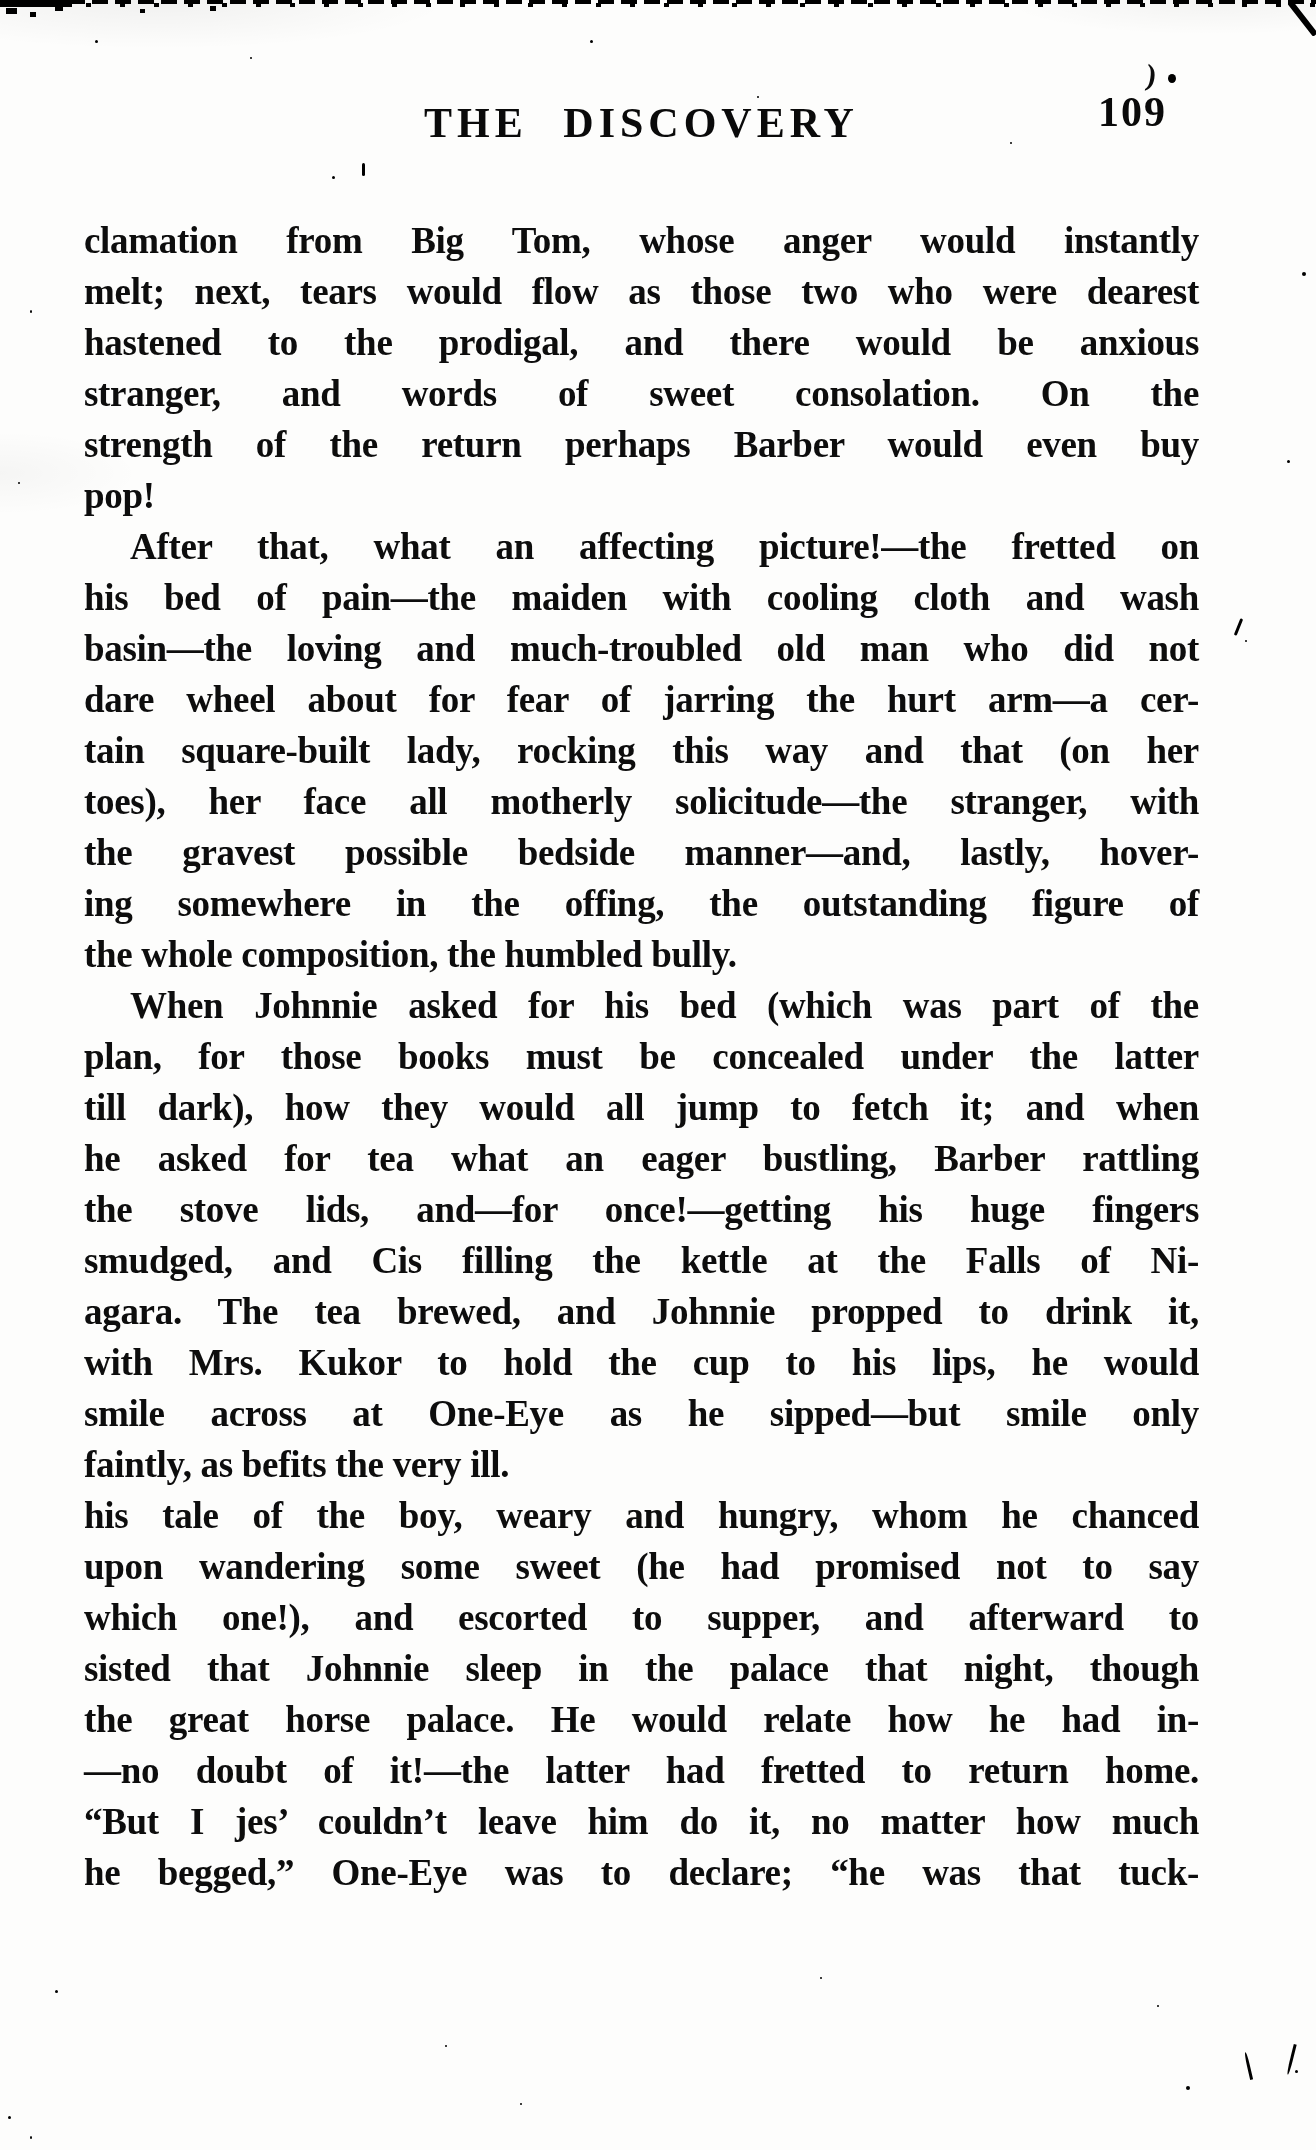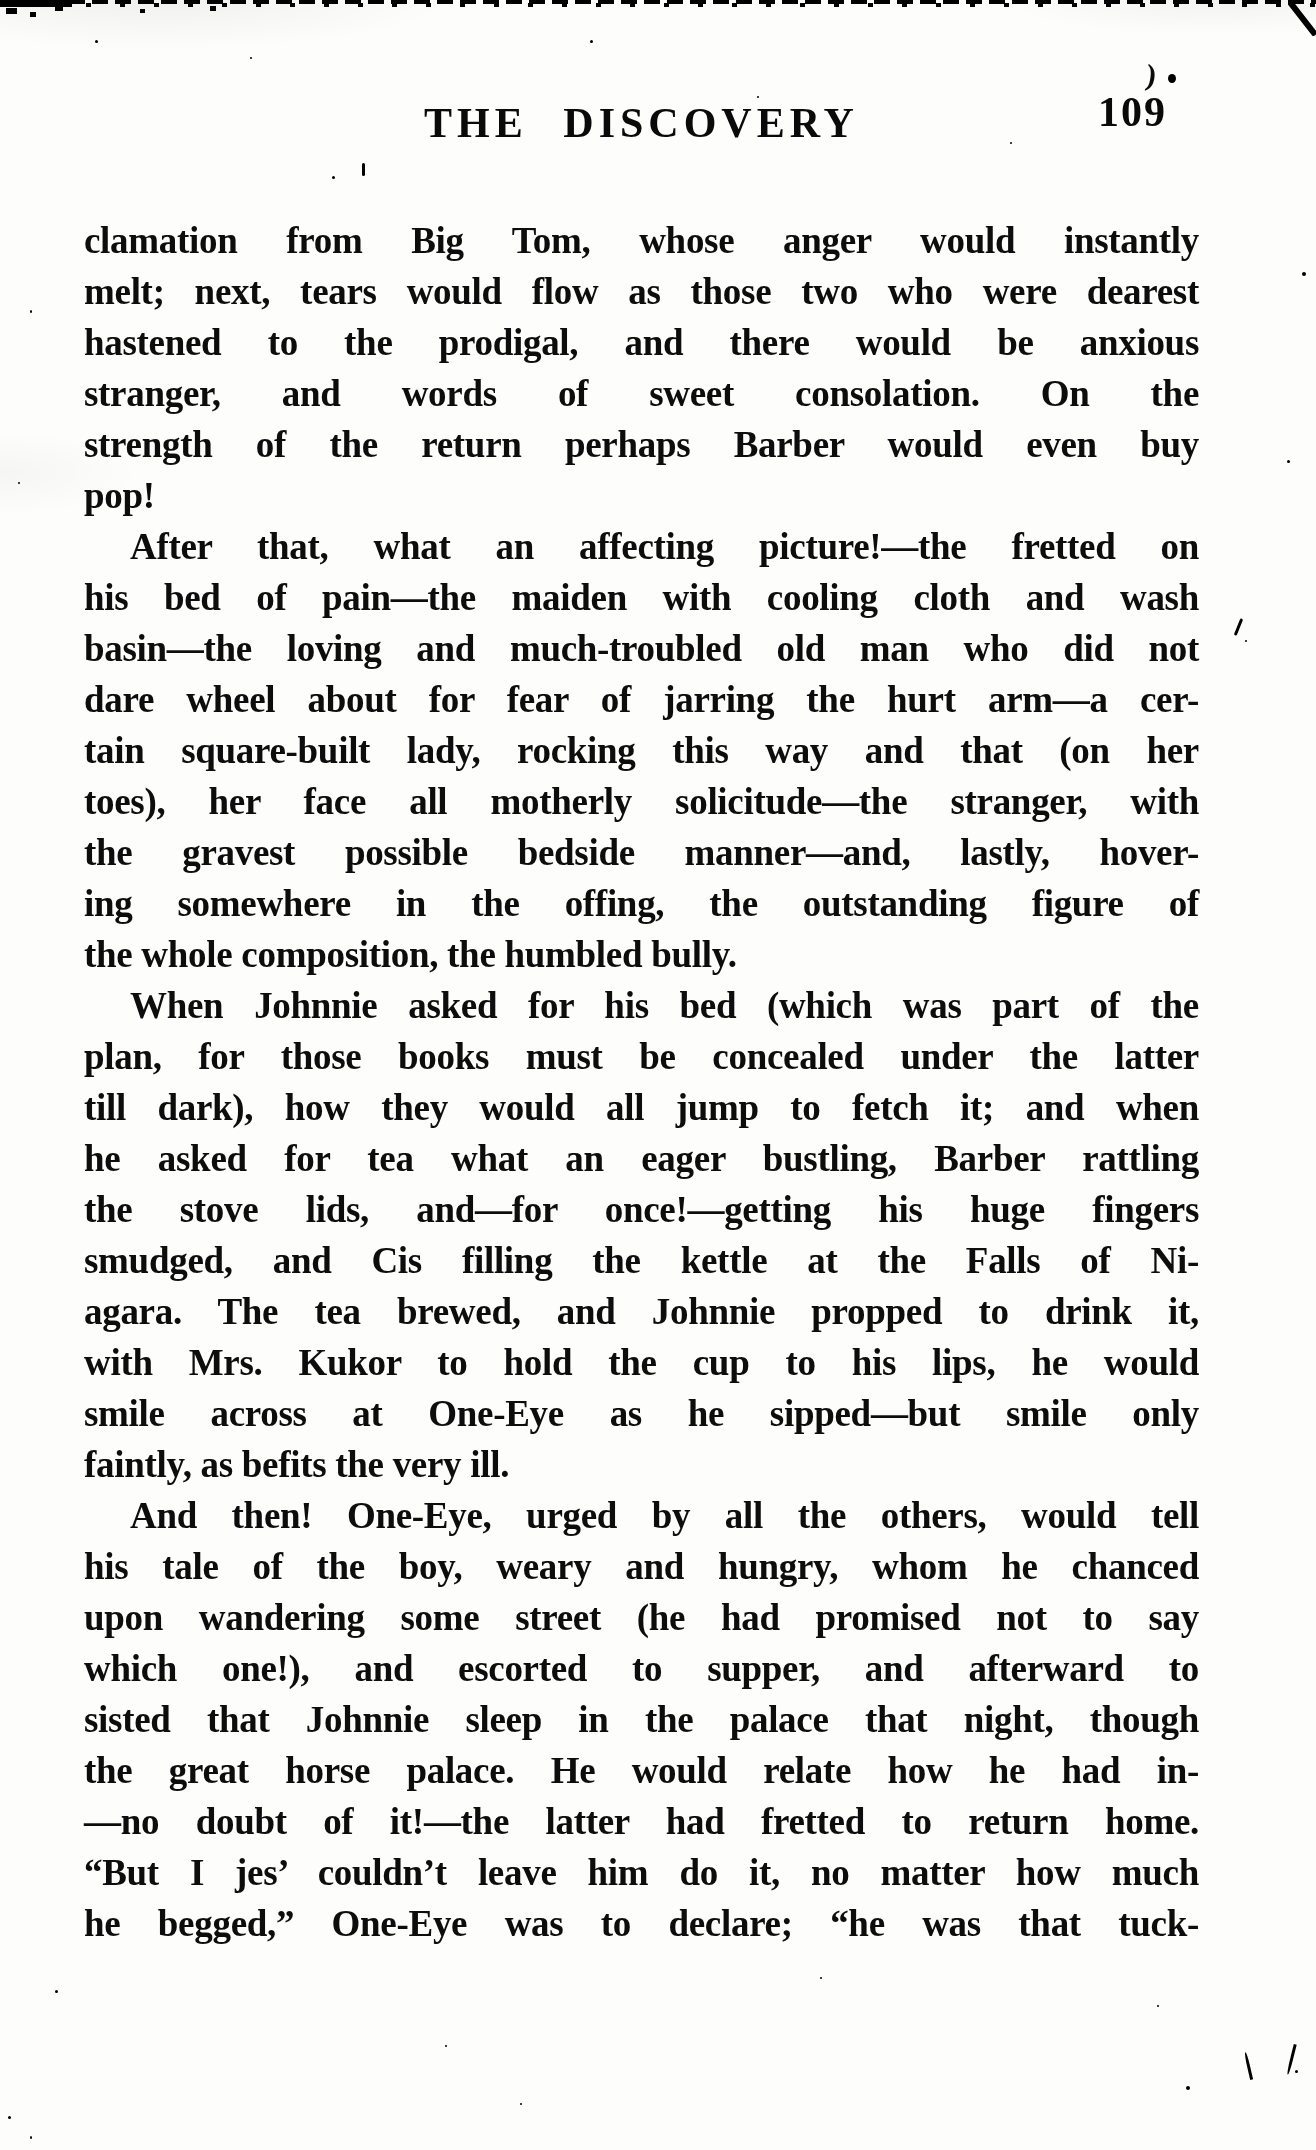--- a/index.html
+++ b/index.html
@@ -131,23 +131,22 @@
       <div class="line indent">When Johnnie asked for his bed (which was part of the</div>
       <div class="line">plan, for those books must be concealed under the latter</div>
       <div class="line">till dark), how they would all jump to fetch it; and when</div>
       <div class="line">he asked for tea what an eager bustling, Barber rattling</div>
       <div class="line">the stove lids, and—for once!—getting his huge fingers</div>
       <div class="line">smudged, and Cis filling the kettle at the Falls of Ni-</div>
       <div class="line">agara. The tea brewed, and Johnnie propped to drink it,</div>
       <div class="line">with Mrs. Kukor to hold the cup to his lips, he would</div>
       <div class="line">smile across at One-Eye as he sipped—but smile only</div>
       <div class="line noj">faintly, as befits the very ill.</div>
-      <div class="line indent">And then! One-Eye, urged by all the others, would tell</div>
       <div class="line">his tale of the boy, weary and hungry, whom he chanced</div>
-      <div class="line">upon wandering some street (he had promised not to say</div>
+      <div class="line">upon wandering some sweet (he had promised not to say</div>
       <div class="line">which one!), and escorted to supper, and afterward to</div>
       <div class="line">sisted that Johnnie sleep in the palace that night, though</div>
       <div class="line">the great horse palace. He would relate how he had in-</div>
       <div class="line">—no doubt of it!—the latter had fretted to return home.</div>
       <div class="line">“But I jes’ couldn’t leave him do it, no matter how much</div>
       <div class="line">he begged,” One-Eye was to declare; “he was that tuck-</div>
     </main>
 
 </div>
 

